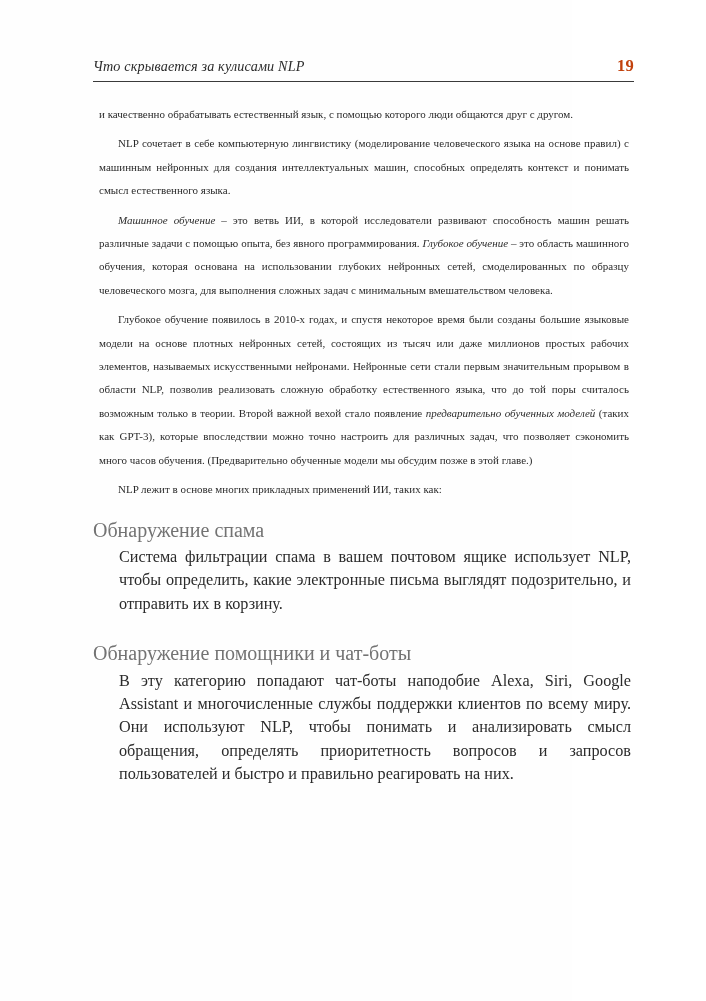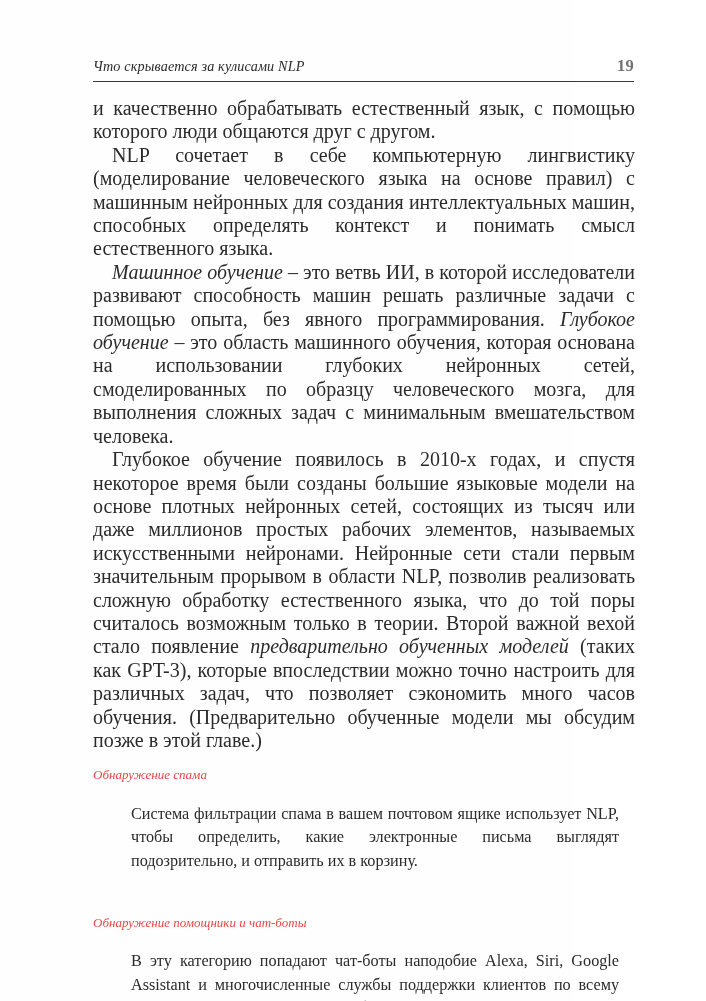--- a/index.html
+++ b/index.html
@@ -40,43 +40,43 @@
   .running-head-title {
     font-style: italic;
     font-size: 14.2px;
     letter-spacing: 0.15px;
     color: #2b2b2b;
     white-space: nowrap;
   }
   .running-head-folio {
     font-weight: bold;
     font-size: 16.5px;
-    color: #737373;
+    color: #c2410c;
     letter-spacing: 0.2px;
   }
   .head-rule {
     position: absolute;
     left: 93px;
     top: 81px;
     width: 541px;
     height: 1.4px;
     background: #3a3a3a;
   }
 
   
   .textblock {
     position: absolute;
     left: 93px;
     top: 97px;
     width: 542px;
   }
 
   p.para {
-    margin: 0;
-    font-size: 20px;
+    margin: 6px;
+    font-size: 11px;
     line-height: 23.4px;
     text-align: justify;
     text-justify: inter-word;
     text-indent: 19px;
     color: #2b2b2b;
     hyphens: none;
   }
   p.para.no-indent {
     text-indent: 0;
   }
@@ -85,31 +85,30 @@
 
   
   .deflist {
     margin: 0;
     padding: 0;
   }
   .deflist-item {
     margin: 0;
   }
   .deflist-term {
-    font-style: italic;
-    font-size: 13px;
+    font-size: 20px;
     line-height: 23.4px;
     text-indent: 0;
     margin: 0;
-    color: #ef4444;
+    color: #737373;
   }
   .deflist-def {
     font-size: 16.2px;
     line-height: 23.4px;
-    margin: 16px;
+    margin: 4px;
     padding-left: 22px;
     text-align: justify;
     text-justify: inter-word;
     text-indent: 0;
     color: #2b2b2b;
   }
 
   .gap-list-top { height: 11px; }
   .gap-item      { height: 11px; }
 </style>
@@ -123,20 +122,21 @@
     <span class="running-head-folio">19</span>
   </div>
   <div class="head-rule"></div>
 
   <div class="textblock">
     <div id="paragraphs">
         <p class="para no-indent"><span>и качественно обрабатывать естественный язык, с помощью которого люди общаются друг с другом.</span></p>
         <p class="para"><span>NLP сочетает в себе компьютерную лингвистику (моделирование человеческого языка на основе правил) с машинным нейронных для создания интеллектуальных машин, способных определять контекст и понимать смысл естественного языка.</span></p>
         <p class="para"><em>Машинное обучение</em><span> – это ветвь ИИ, в которой исследователи развивают способность машин решать различные задачи с помощью опыта, без явного программирования. </span><em>Глубокое обучение</em><span> – это область машинного обучения, которая основана на использовании глубоких нейронных сетей, смоделированных по образцу человеческого мозга, для выполнения сложных задач с минимальным вмешательством человека.</span></p>
         <p class="para"><span>Глубокое обучение появилось в 2010-х годах, и спустя некоторое время были созданы большие языковые модели на основе плотных нейронных сетей, состоящих из тысяч или даже миллионов простых рабочих элементов, называемых искусственными нейронами. Нейронные сети стали первым значительным прорывом в области NLP, позволив реализовать сложную обработку естественного языка, что до той поры считалось возможным только в теории. Второй важной вехой стало появление </span><em>предварительно обученных моделей</em><span> (таких как GPT-3), которые впоследствии можно точно настроить для различных задач, что позволяет сэкономить много часов обучения. (Предварительно обученные модели мы обсудим позже в этой главе.)</span></p>
+        <p class="para"><span>NLP лежит в основе многих прикладных применений ИИ, таких как:</span></p>
       </div>
     <div class="gap-list-top"></div>
     <div class="deflist" id="deflist">
         <div class="deflist-item">
           <p class="deflist-term">Обнаружение спама</p>
           <p class="deflist-def">Система фильтрации спама в вашем почтовом ящике использует NLP, чтобы определить, какие электронные письма выглядят подозрительно, и отправить их в корзину.</p>
         </div>
         <div class="gap-item"></div>
         <div class="gap-item"></div>
         <div class="deflist-item">

